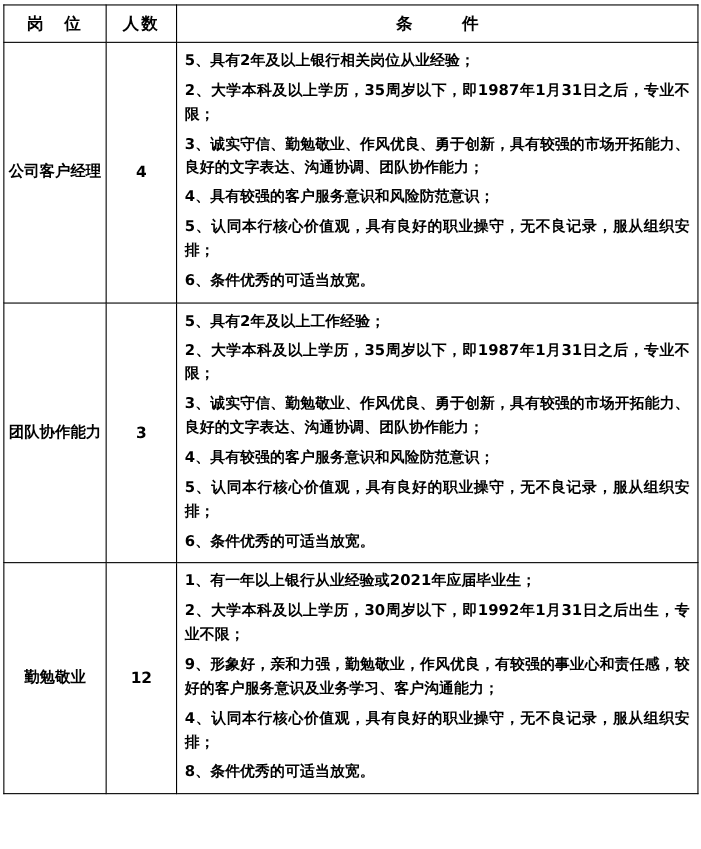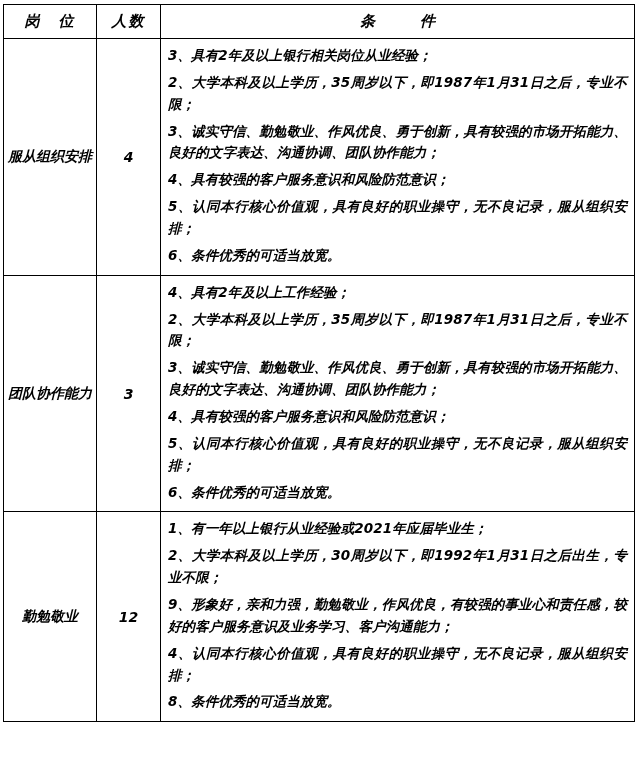--- a/index.html
+++ b/index.html
@@ -13,21 +13,20 @@
     font-family: "DejaVu Sans", "Liberation Sans", sans-serif;
     color: #000000;
     overflow: hidden;
   }
   .page {
     width: 637px;
     height: 772px;
     position: relative;
     box-sizing: border-box;
     padding: 4px 3px 1px 3px;
-    font-style: italic;
   }
   table.job-table {
     border-collapse: collapse;
     width: 631px;
     table-layout: fixed;
   }
   table.job-table th,
   table.job-table td {
     border: 1px solid #000000;
     vertical-align: middle;
@@ -90,36 +89,36 @@
     </colgroup>
     <thead>
       <tr>
         <th>岗　位</th>
         <th>人数</th>
         <th class="cond-head">条　　　件</th>
       </tr>
     </thead>
     <tbody>
       <tr>
-        <td class="post-cell">服从组织安排</td>
+        <td class="post-cell">公司客户经理</td>
         <td class="count-cell">4</td>
         <td class="cond-cell">
-          <p>3、具有2年及以上银行相关岗位从业经验；</p>
+          <p>5、具有2年及以上银行相关岗位从业经验；</p>
           <p>2、大学本科及以上学历，35周岁以下，即1987年1月31日之后，专业不限；</p>
           <p>3、诚实守信、勤勉敬业、作风优良、勇于创新，具有较强的市场开拓能力、良好的文字表达、沟通协调、团队协作能力；</p>
           <p>4、具有较强的客户服务意识和风险防范意识；</p>
           <p>5、认同本行核心价值观，具有良好的职业操守，无不良记录，服从组织安排；</p>
           <p>6、条件优秀的可适当放宽。</p>
         </td>
       </tr>
       <tr>
         <td class="post-cell">团队协作能力</td>
         <td class="count-cell">3</td>
         <td class="cond-cell">
-          <p>4、具有2年及以上工作经验；</p>
+          <p>5、具有2年及以上工作经验；</p>
           <p>2、大学本科及以上学历，35周岁以下，即1987年1月31日之后，专业不限；</p>
           <p>3、诚实守信、勤勉敬业、作风优良、勇于创新，具有较强的市场开拓能力、良好的文字表达、沟通协调、团队协作能力；</p>
           <p>4、具有较强的客户服务意识和风险防范意识；</p>
           <p>5、认同本行核心价值观，具有良好的职业操守，无不良记录，服从组织安排；</p>
           <p>6、条件优秀的可适当放宽。</p>
         </td>
       </tr>
       <tr>
         <td class="post-cell">勤勉敬业</td>
         <td class="count-cell">12</td>

